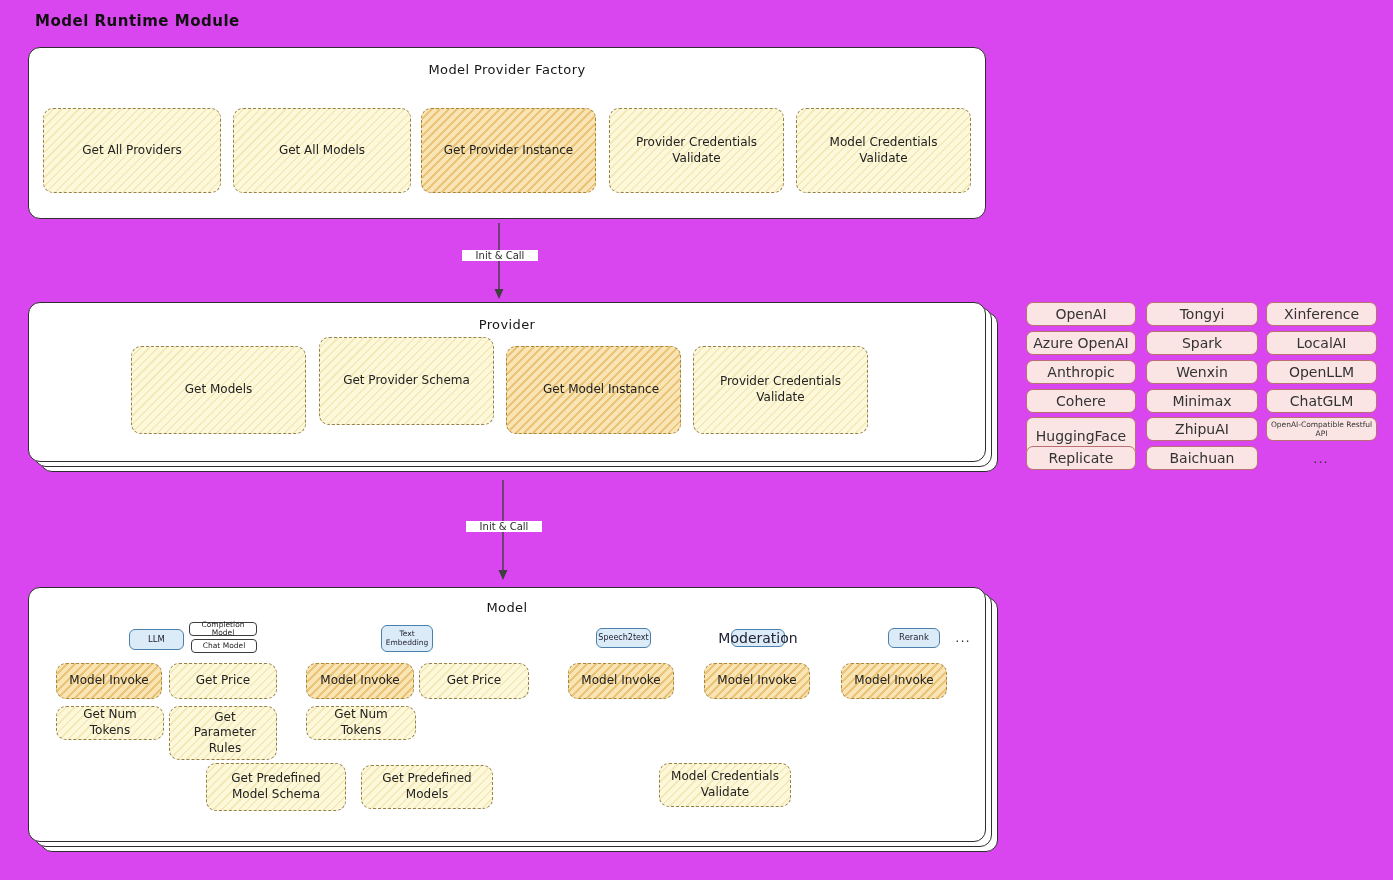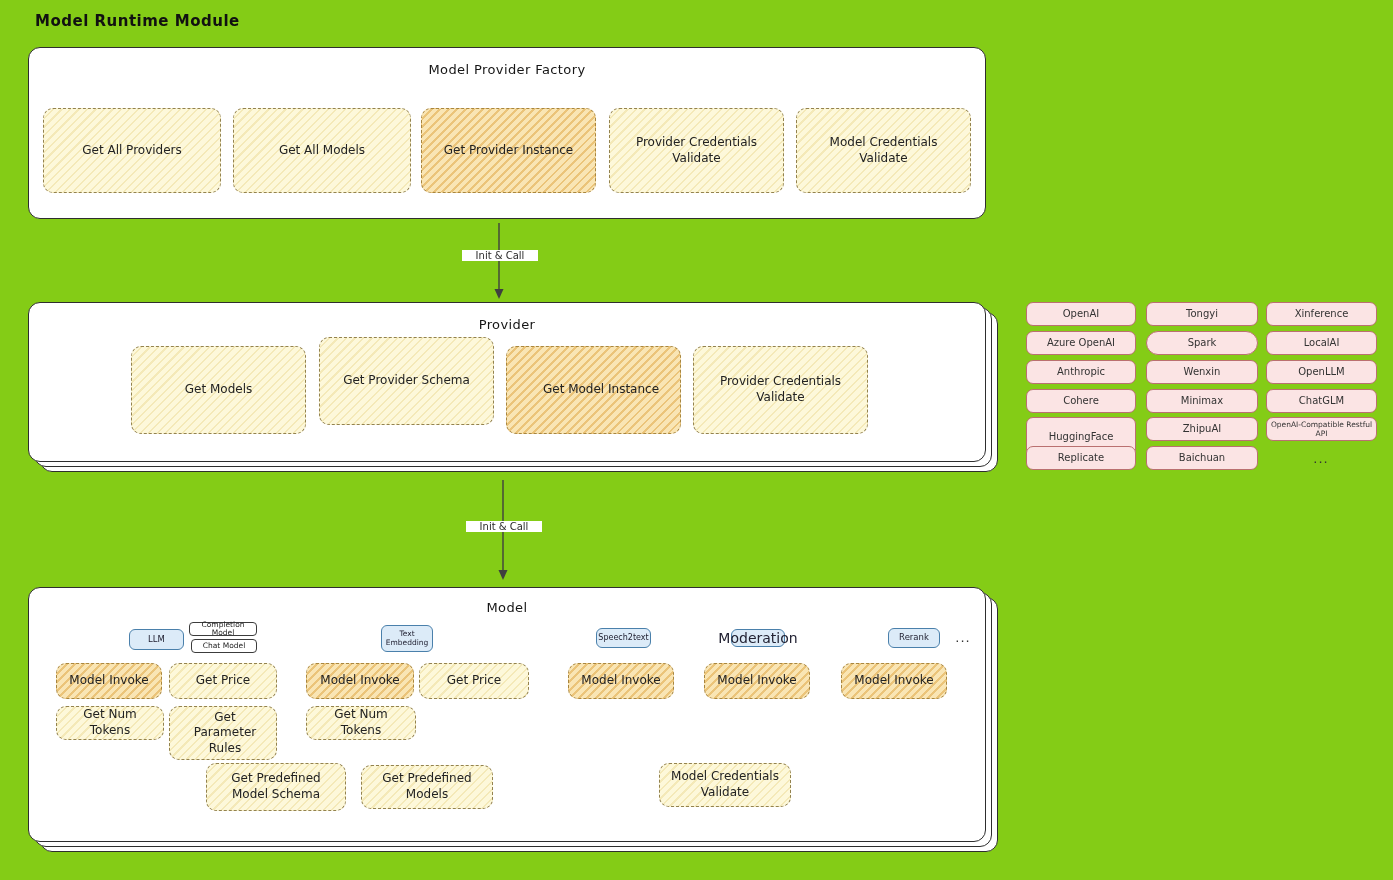--- a/index.html
+++ b/index.html
@@ -1,18 +1,18 @@
 <!DOCTYPE html>
 <html><head>
 <meta charset="utf-8">
 <style>
   html,body { margin:0; padding:0; background:#ffffff; }
   .canvas {
     position:relative; width:1393px; height:880px; overflow:hidden;
-    background:#84cc16; font-family:"DejaVu Sans", sans-serif; color:#1f1f1f;
+    background:#d946ef; font-family:"DejaVu Sans", sans-serif; color:#1f1f1f;
   }
   .abs { position:absolute; box-sizing:border-box; }
   .page-title { font-size:15px; font-weight:bold; letter-spacing:0.5px; color:#111; }
   .frame {
     border:1.6px solid #2e2e2e; border-radius:12px; background:#ffffff;
   }
   .frame-title {
     position:absolute; left:0; right:0; top:14px; text-align:center;
     font-size:13px; color:#161616; letter-spacing:0.4px;
   }
@@ -25,21 +25,21 @@
     background-image:repeating-linear-gradient(135deg, rgba(220,194,96,0.28) 0px, rgba(220,194,96,0.28) 1.5px, transparent 1.5px, transparent 6px);
     border:1.4px dashed #93824f;
   }
   .orange {
     background-color:#f9e5b4;
     background-image:repeating-linear-gradient(135deg, rgba(221,163,62,0.50) 0px, rgba(221,163,62,0.50) 2px, transparent 2px, transparent 6px);
     border:1.4px dashed #a8863f;
   }
   .pink {
     display:flex; align-items:center; justify-content:center; text-align:center;
-    font-size:10px; color:#333; background:#fbe4e4; border:1.1px solid #ba7070;
+    font-size:14px; color:#333; background:#fbe4e4; border:1.1px solid #ba7070;
     border-radius:7px; padding:2px 3px; line-height:1.2;
   }
   .blue {
     display:flex; align-items:center; justify-content:center; text-align:center;
     font-size:8.5px; color:#223; background:#dcebf8; border:1.2px solid #4a80ab;
     border-radius:6px; padding:1px 3px; line-height:1.15;
   }
   .tag-white {
     display:flex; align-items:center; justify-content:center; text-align:center;
     font-size:7.5px; color:#222; background:#ffffff; border:1px solid #3c3c3c;
@@ -83,21 +83,21 @@
   </div>
 
   <div class="pink abs" style="left:1026px; top:302px; width:110px; height:24px;">OpenAI</div>
   <div class="pink abs" style="left:1026px; top:331px; width:110px; height:24px;">Azure OpenAI</div>
   <div class="pink abs" style="left:1026px; top:360px; width:110px; height:24px;">Anthropic</div>
   <div class="pink abs" style="left:1026px; top:389px; width:110px; height:24px;">Cohere</div>
   <div class="pink abs" style="left:1026px; top:417px; width:110px; height:39px;">HuggingFace</div>
   <div class="pink abs" style="left:1026px; top:446px; width:110px; height:24px;">Replicate</div>
 
   <div class="pink abs" style="left:1146px; top:302px; width:112px; height:24px;">Tongyi</div>
-  <div class="pink abs" style="left:1146px; top:331px; width:112px; height:24px;border-radius:12px;">Spark</div>
+  <div class="pink abs" style="left:1146px; top:331px; width:112px; height:24px;">Spark</div>
   <div class="pink abs" style="left:1146px; top:360px; width:112px; height:24px;">Wenxin</div>
   <div class="pink abs" style="left:1146px; top:389px; width:112px; height:24px;">Minimax</div>
   <div class="pink abs" style="left:1146px; top:417px; width:112px; height:24px;">ZhipuAI</div>
   <div class="pink abs" style="left:1146px; top:446px; width:112px; height:24px;">Baichuan</div>
 
   <div class="pink abs" style="left:1266px; top:302px; width:111px; height:24px;">Xinference</div>
   <div class="pink abs" style="left:1266px; top:331px; width:111px; height:24px;">LocalAI</div>
   <div class="pink abs" style="left:1266px; top:360px; width:111px; height:24px;">OpenLLM</div>
   <div class="pink abs" style="left:1266px; top:389px; width:111px; height:24px;">ChatGLM</div>
   <div class="pink abs" style="left:1266px; top:417px; width:111px; height:24px; font-size:7.5px;">OpenAI-Compatible Restful API</div>

